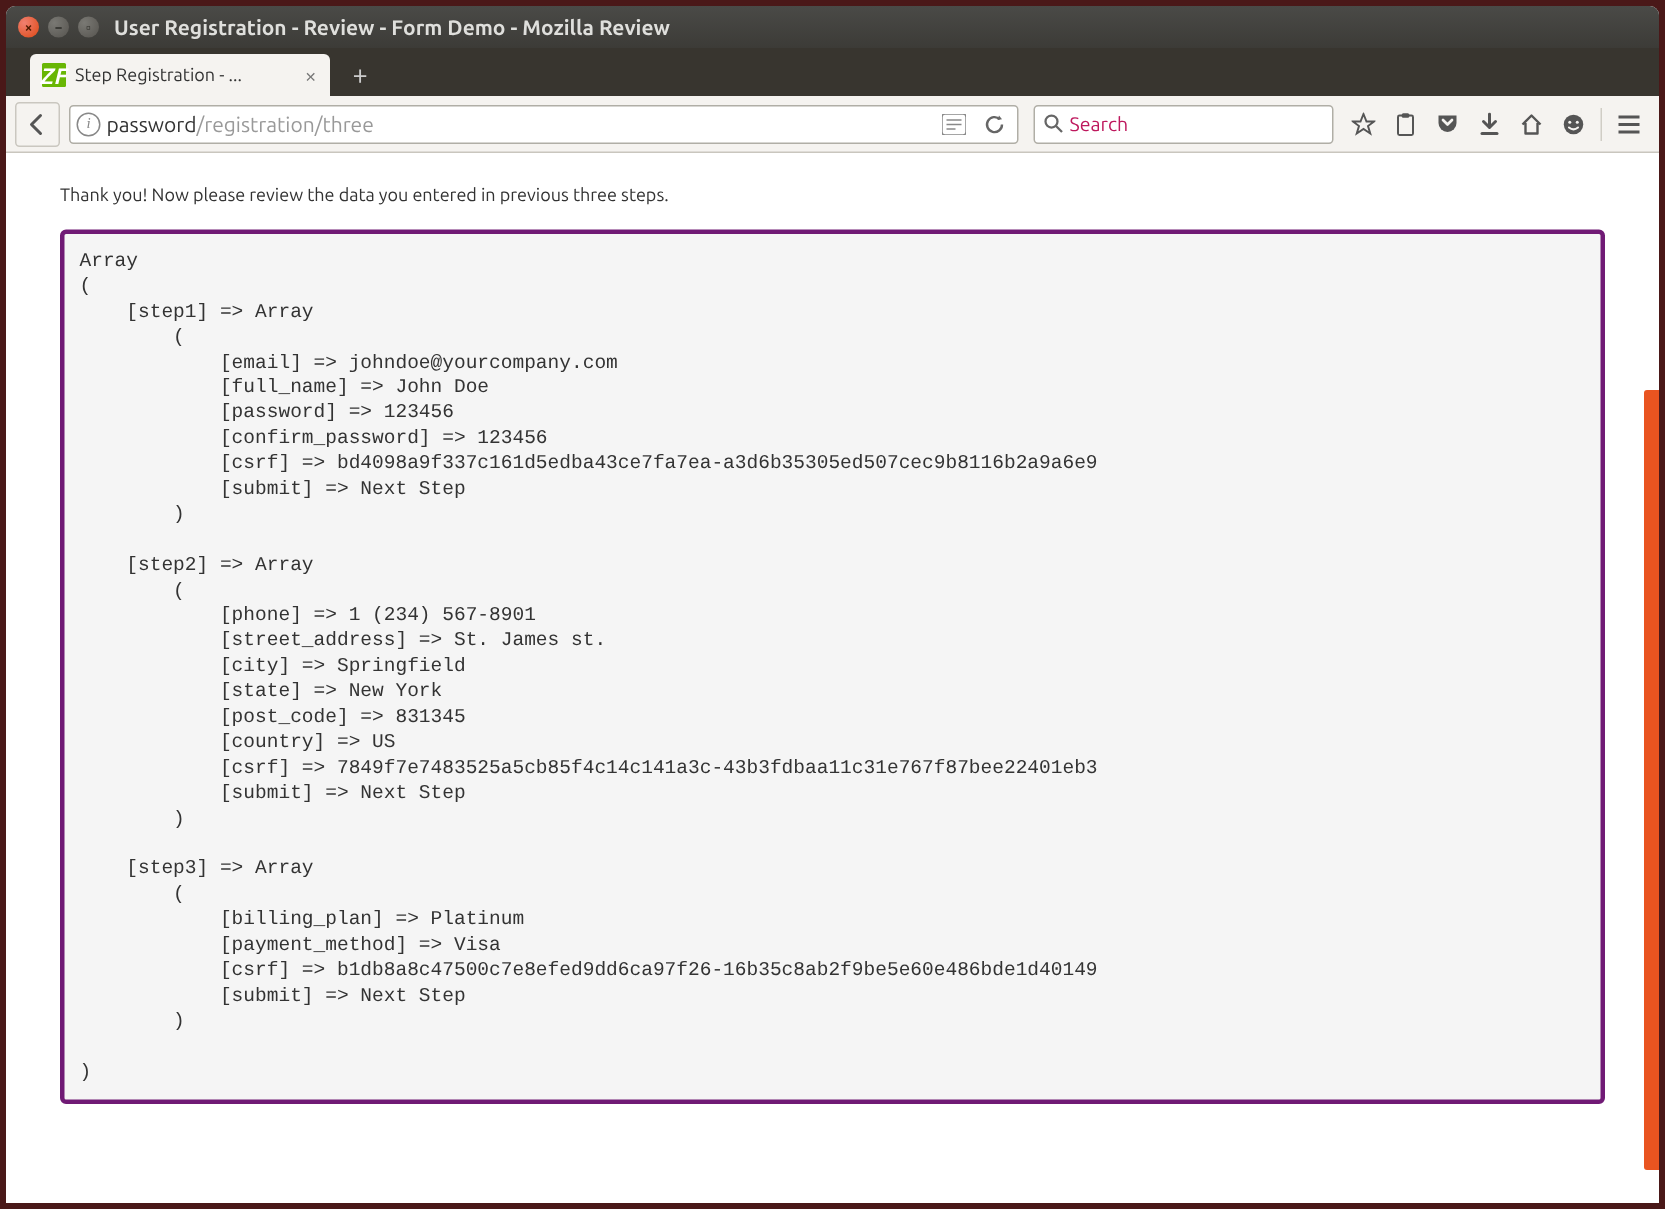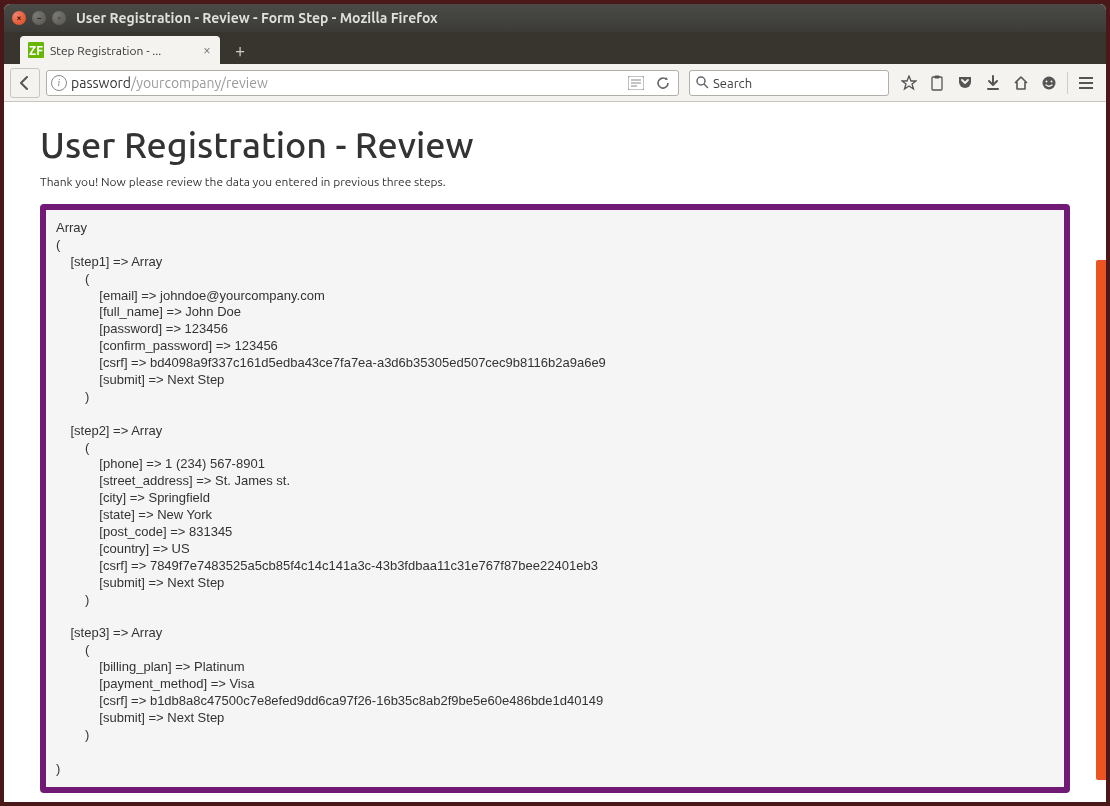--- a/index.html
+++ b/index.html
@@ -76,22 +76,23 @@
       gap: 6px;
     }
     .tab .favicon {
       width: 16px;
       height: 16px;
       background: #68b604;
       display: flex;
       align-items: center;
       justify-content: center;
       color: #fff;
-      font-size: 12px;
+      font-size: 15px;
       font-weight: bold;
+      font-style: italic;
       border-radius: 1px;
     }
     .tab .tab-label { flex: 1; white-space: nowrap; overflow: hidden; text-overflow: ellipsis; }
     .tab .tab-close {
       color: #777;
       font-size: 14px;
       cursor: pointer;
       padding: 0 3px;
     }
     .newtab {
@@ -166,21 +167,21 @@
       width: 200px;
       height: 26px;
       background: #fff;
       border: 1px solid #b0aea6;
       border-radius: 3px;
       display: flex;
       align-items: center;
       padding: 0 6px;
       margin: 0 4px;
       font-size: 13px;
-      color: #404040;
+      color: #be185d;
       gap: 4px;
     }
     .searchbar .mag { color: #666; font-size: 13px; }
     .toolbar .right-tools { display: flex; align-items: center; }
     .divider { width: 1px; height: 22px; background: #d0cdc5; margin: 0 4px; }
     .content {
       flex: 1;
       background: #fff;
       overflow-y: auto;
       padding: 22px 36px;
@@ -192,24 +193,24 @@
       color: #333;
       margin-bottom: 10px;
     }
     .content p.lead {
       font-size: 12px;
       color: #333;
       margin-bottom: 16px;
     }
     .content pre {
       background: #f5f5f5;
-      border: 6px solid #701a75;
+      border: 3px solid #701a75;
       border-radius: 4px;
       padding: 10px;
-      font-family: Liberation Sans, sans-serif;
+      font-family: Liberation Mono, monospace;
       font-size: 13px;
       line-height: 1.3;
       color: #333;
       white-space: pre;
       overflow: auto;
     }
     .right-scroll {
       position: absolute;
       right: 4px;
       top: 260px;
@@ -224,21 +225,21 @@
 <body>
 
 <div class="window-frame">
 
   <div class="titlebar">
     <div class="window-controls">
       <div class="win-btn win-close">×</div>
       <div class="win-btn win-min">−</div>
       <div class="win-btn win-max">▫</div>
     </div>
-    <span>User Registration - Review - Form Step - Mozilla Firefox</span>
+    <span>User Registration - Review - Form Demo - Mozilla Review</span>
   </div>
 
   <div class="tabbar">
     <div class="tab">
       <span class="favicon">ZF</span>
       <span class="tab-label">Step Registration - ...</span>
       <span class="tab-close">×</span>
     </div>
     <div class="newtab">+</div>
   </div>
@@ -246,21 +247,21 @@
   <div class="toolbar">
     <div class="tool-btn back">
       <svg width="16" height="16" viewBox="0 0 16 16">
           <path d="M10 2 L4 8 L10 14" stroke="#555" stroke-width="2" fill="none" stroke-linecap="round" stroke-linejoin="round"></path>
         </svg>
     </div>
 
     <div class="urlbar">
       <span class="info-icon">i</span>
       <span class="url-text">
-        <span class="url-host">password</span><span>/yourcompany/review</span>
+        <span class="url-host">password</span><span>/registration/three</span>
       </span>
       <span class="url-iconbtn">
         <svg width="16" height="14" viewBox="0 0 16 14">
             <rect x="0" y="0" width="16" height="14" rx="2" fill="none" stroke="#888" stroke-width="1"></rect>
             <line x1="3" y1="4" x2="13" y2="4" stroke="#888"></line>
             <line x1="3" y1="7" x2="13" y2="7" stroke="#888"></line>
             <line x1="3" y1="10" x2="9" y2="10" stroke="#888"></line>
           </svg>
       </span>
       <span class="url-iconbtn">
@@ -323,21 +324,20 @@
         <svg width="16" height="14" viewBox="0 0 16 14">
             <line x1="1" y1="2" x2="15" y2="2" stroke="#555" stroke-width="2"></line>
             <line x1="1" y1="7" x2="15" y2="7" stroke="#555" stroke-width="2"></line>
             <line x1="1" y1="12" x2="15" y2="12" stroke="#555" stroke-width="2"></line>
           </svg>
       </div>
     </div>
   </div>
 
   <div class="content">
-    <h1>User Registration - Review</h1>
     <p class="lead">Thank you! Now please review the data you entered in previous three steps.</p>
     <pre id="dump-pre">Array
 (
     [step1] =&gt; Array
         (
             [email] =&gt; johndoe@yourcompany.com
             [full_name] =&gt; John Doe
             [password] =&gt; 123456
             [confirm_password] =&gt; 123456
             [csrf] =&gt; bd4098a9f337c161d5edba43ce7fa7ea-a3d6b35305ed507cec9b8116b2a9a6e9

